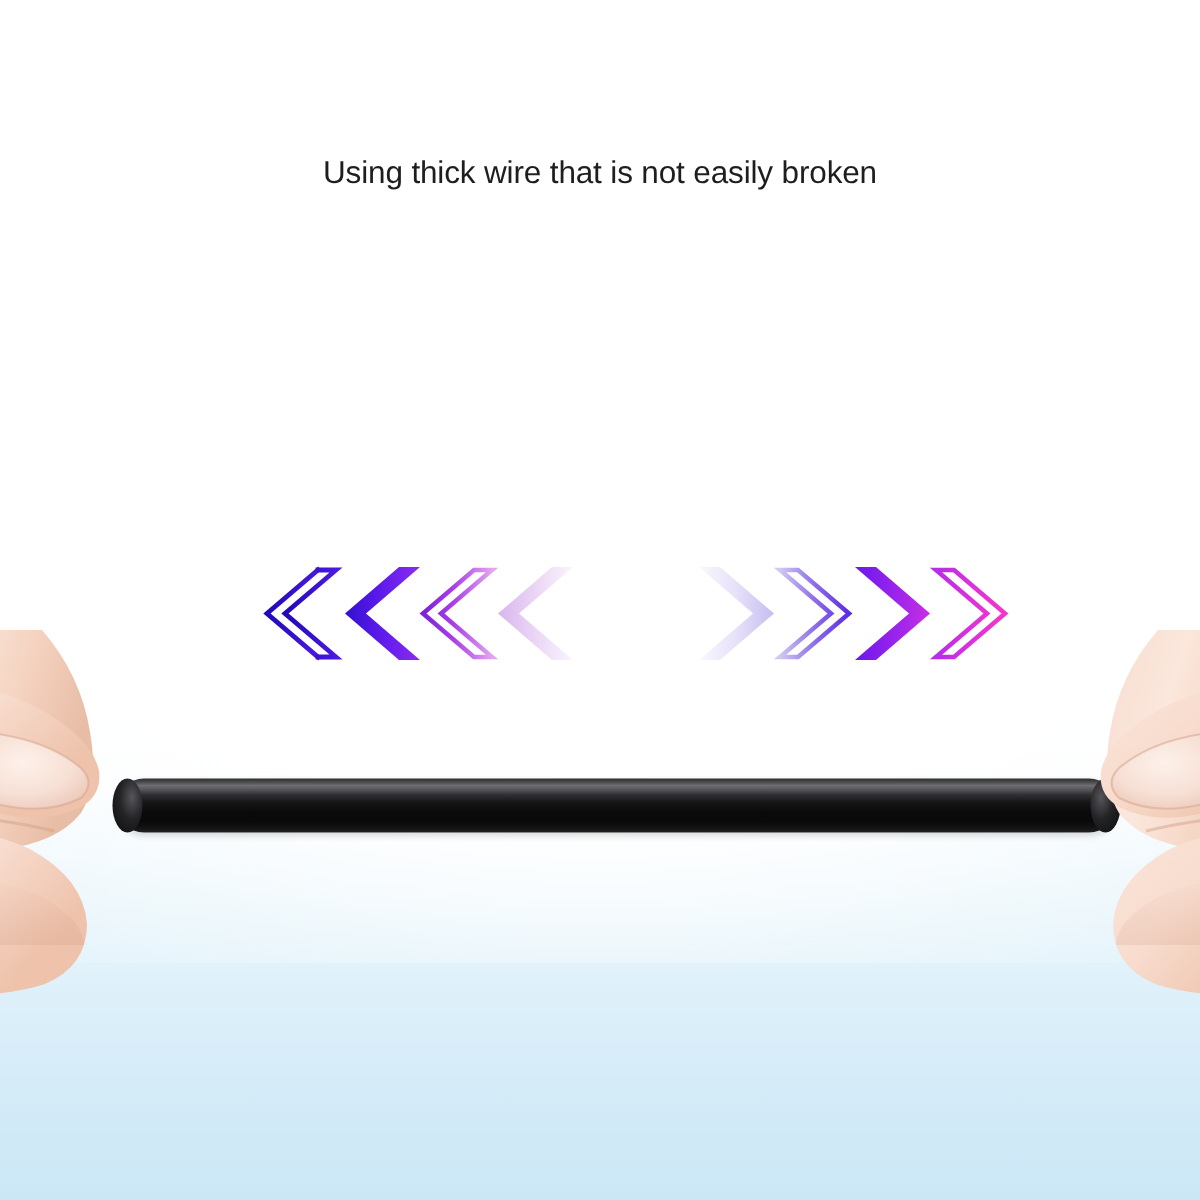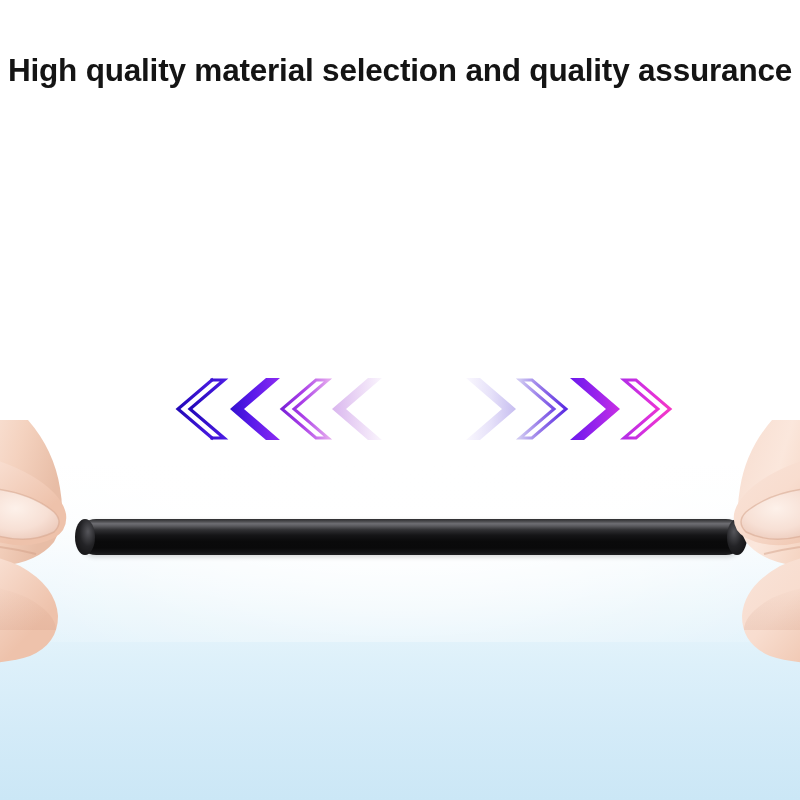--- a/index.html
+++ b/index.html
@@ -131,21 +131,21 @@
   .hand svg { display: block; overflow: visible; }
 </style>
 </head>
 <body>
 
 <div id="stage">
 
   <div class="bg-base"></div>
   <div class="bg-glow"></div>
 
-  <div class="headline">High quality material selection and quality assurance</div>
+  <div class="subtitle">Using thick wire that is not easily broken</div>
 
   <div class="arrows left">
     <svg width="180" height="70" viewBox="0 0 180 70">
       <defs>
         <linearGradient id="lg1" x1="1" y1="0" x2="0" y2="0">
           <stop offset="0%" stop-color="#4a1ae2"></stop>
           <stop offset="100%" stop-color="#2208b8"></stop>
         </linearGradient>
         <linearGradient id="lg2" x1="1" y1="0" x2="0" y2="0">
           <stop offset="0%" stop-color="#8c2bf2"></stop>

